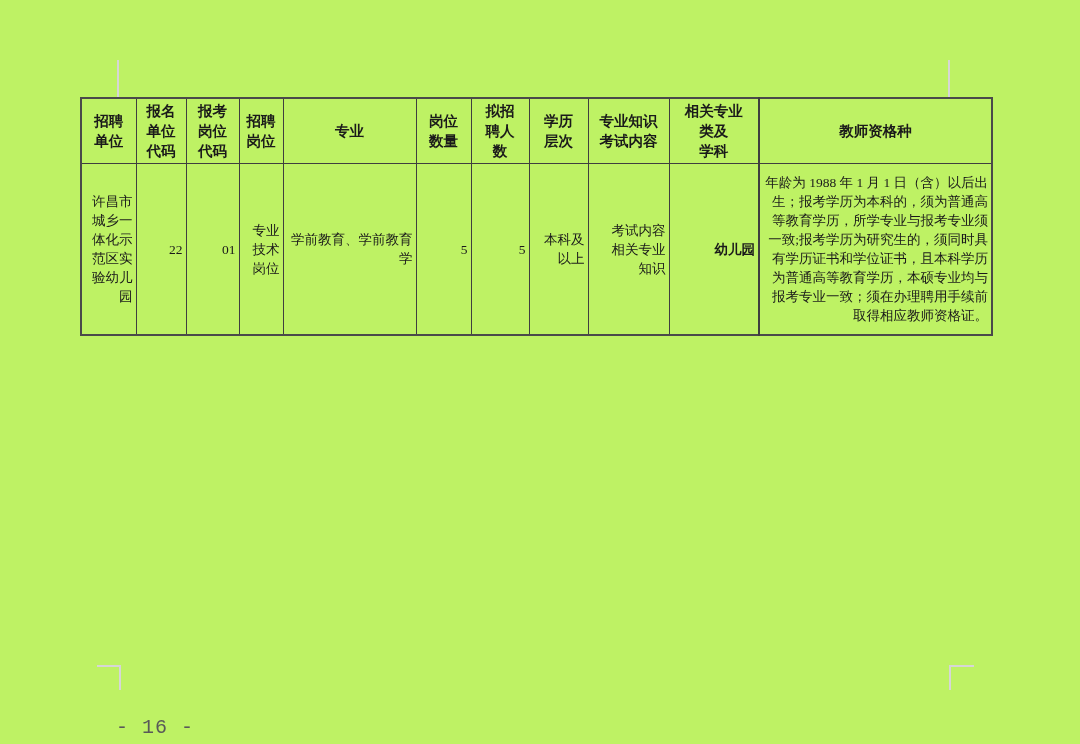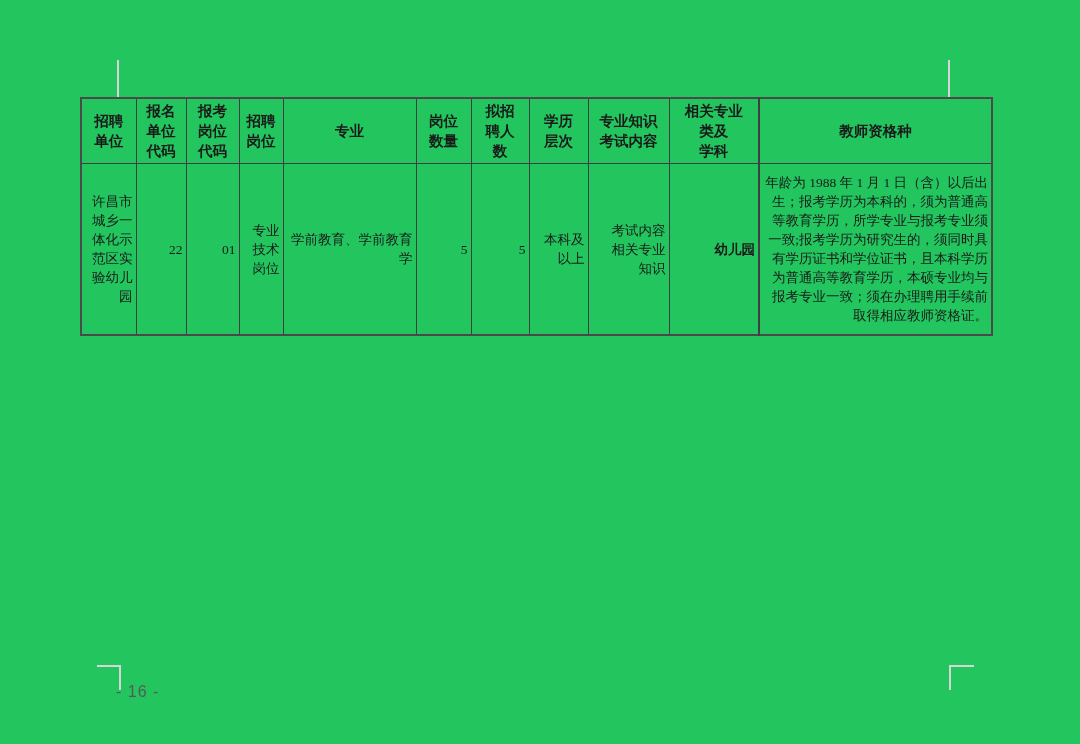--- a/index.html
+++ b/index.html
@@ -5,21 +5,21 @@
   html, body {
     margin: 0;
     padding: 0;
     background: #ffffff;
     font-family: "Liberation Serif", serif;
   }
   .page {
     position: relative;
     width: 1080px;
     height: 744px;
-    background: #22c55e;
+    background: #bef264;
     overflow: hidden;
   }
   
   .crop {
     position: absolute;
     border: 0 solid #d6d6d6;
   }
   .crop.top-left    { left: 117px; top: 60px;  width: 0;    height: 37px; border-left-width: 2px; }
   .crop.top-right   { left: 948px; top: 60px;  width: 0;    height: 37px; border-left-width: 2px; }
   .crop.bottom-left { left: 97px;  top: 665px; width: 22px; height: 23px; border-top-width: 2px; border-right-width: 2px; }
@@ -78,23 +78,23 @@
     text-align: justify;
     vertical-align: top;
     font-size: 12.5px;
     line-height: 18.2px;
     padding: 4px 6px 4px 7px;
   }
   
   .page-number {
     position: absolute;
     left: 116px;
-    top: 683px;
-    font-family: Liberation Sans, sans-serif;
-    font-size: 16px;
+    top: 716px;
+    font-family: Liberation Mono, monospace;
+    font-size: 20px;
     color: #595959;
     letter-spacing: 1px;
   }
 </style>
 </head>
 <body>
 
 <div class="page">
 
   <span class="crop top-left"></span>

